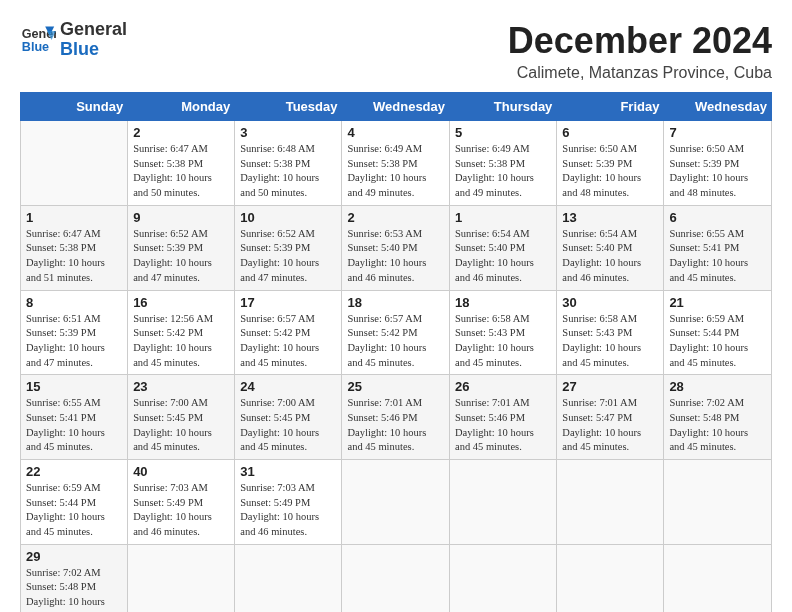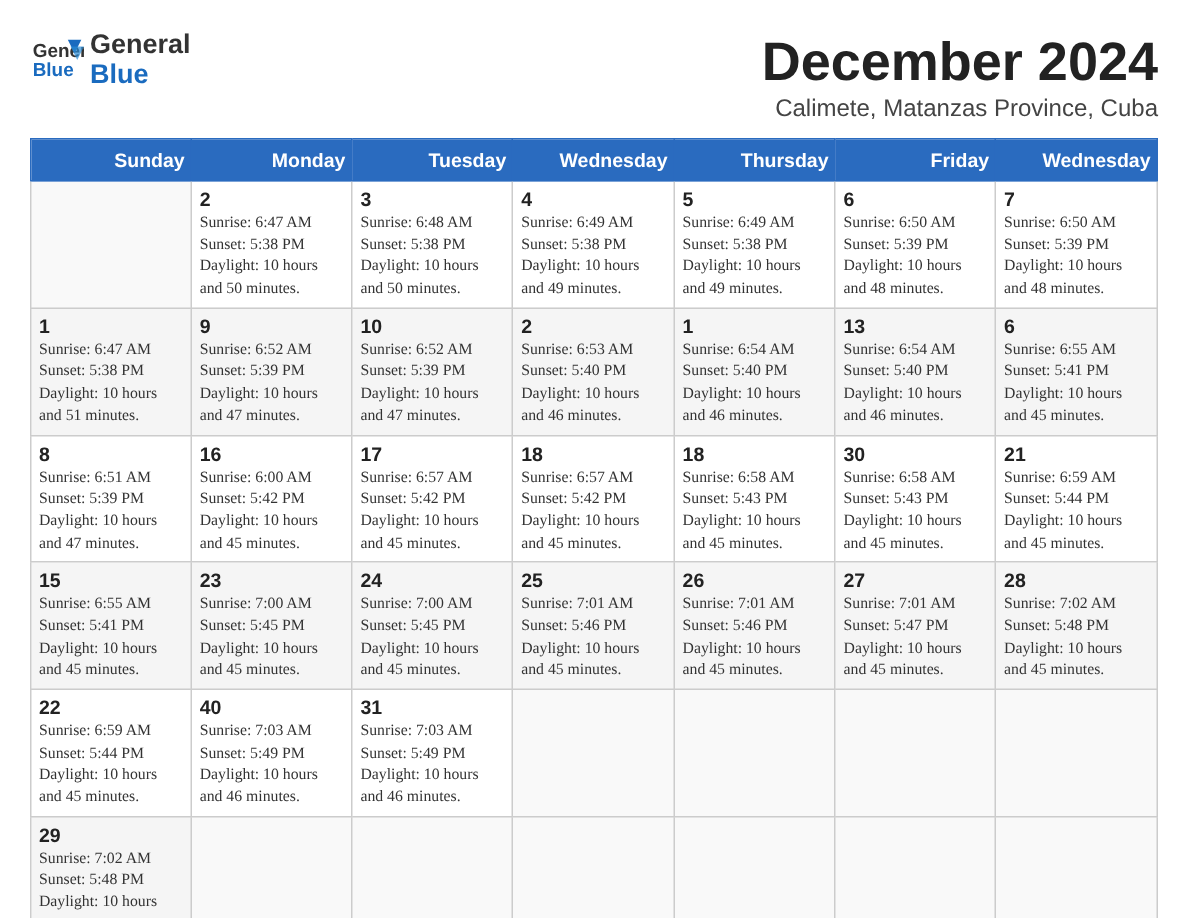--- a/index.html
+++ b/index.html
@@ -250,21 +250,21 @@
         <div class="day-info">
           <span>Sunrise: 6:51 AM</span><br>
           <span>Sunset: 5:39 PM</span><br>
           <span>Daylight: 10 hours</span><br>
           <span>and 47 minutes.</span>
         </div>
       </td>
         <td>
         <span class="day-number">16</span>
         <div class="day-info">
-          <span>Sunrise: 6:00 AM</span><br>
+          <span>Sunrise: 12:56 AM</span><br>
           <span>Sunset: 5:42 PM</span><br>
           <span>Daylight: 10 hours</span><br>
           <span>and 45 minutes.</span>
         </div>
       </td>
         <td>
         <span class="day-number">17</span>
         <div class="day-info">
           <span>Sunrise: 6:57 AM</span><br>
           <span>Sunset: 5:42 PM</span><br>

